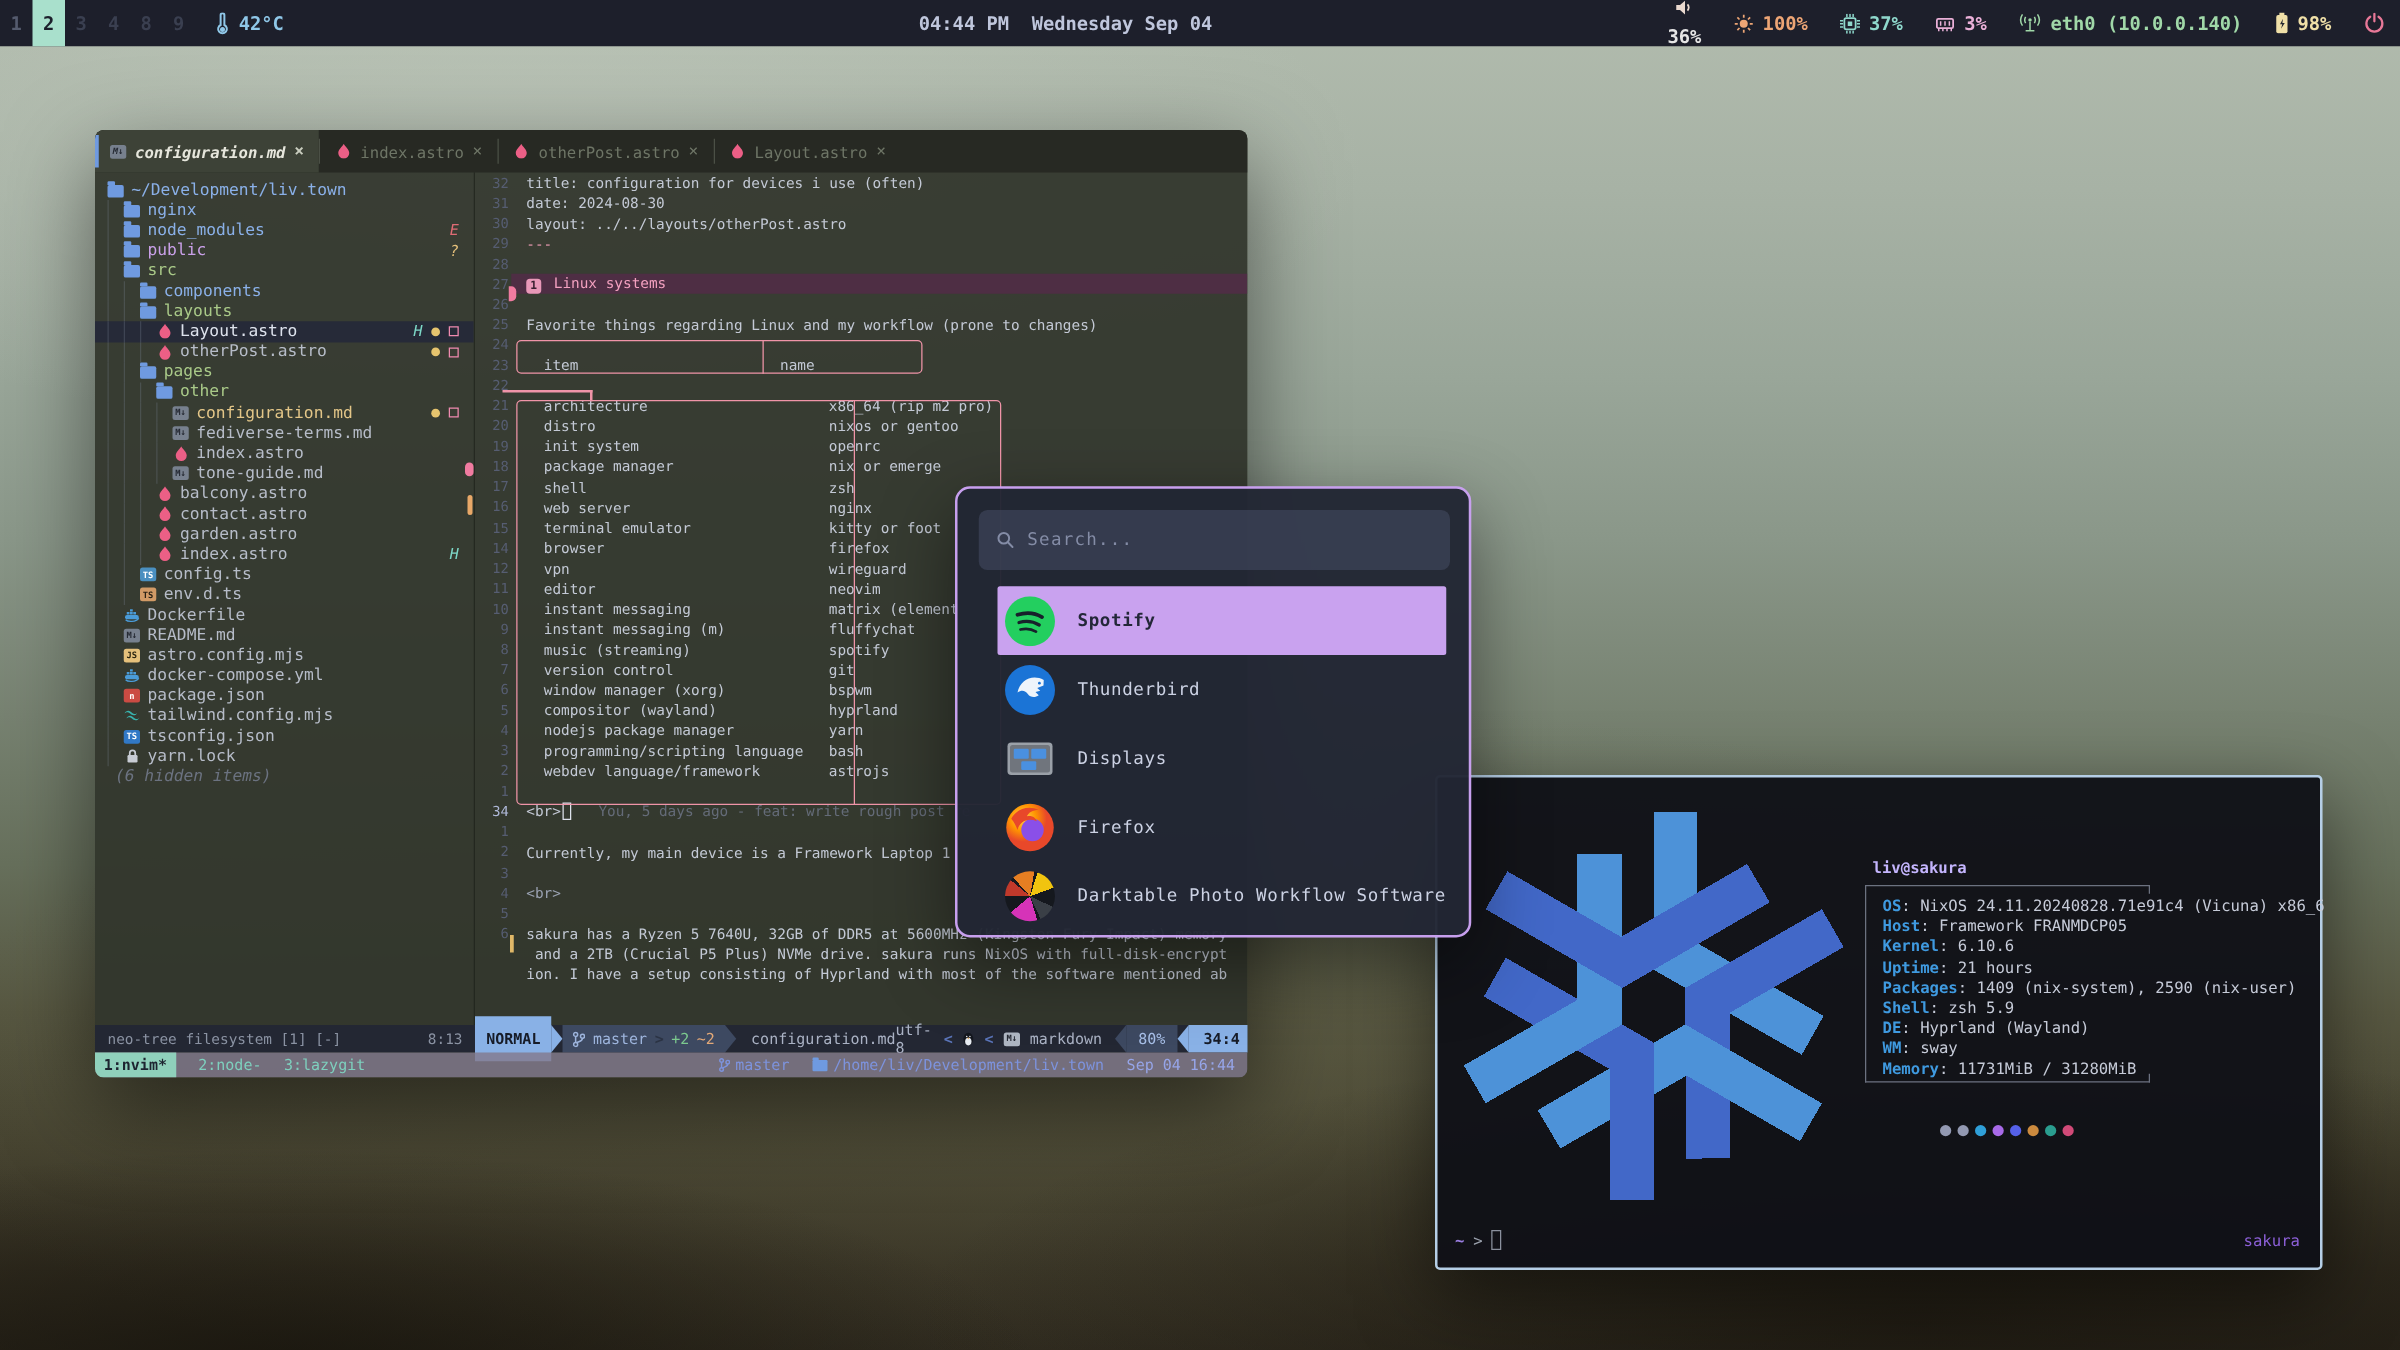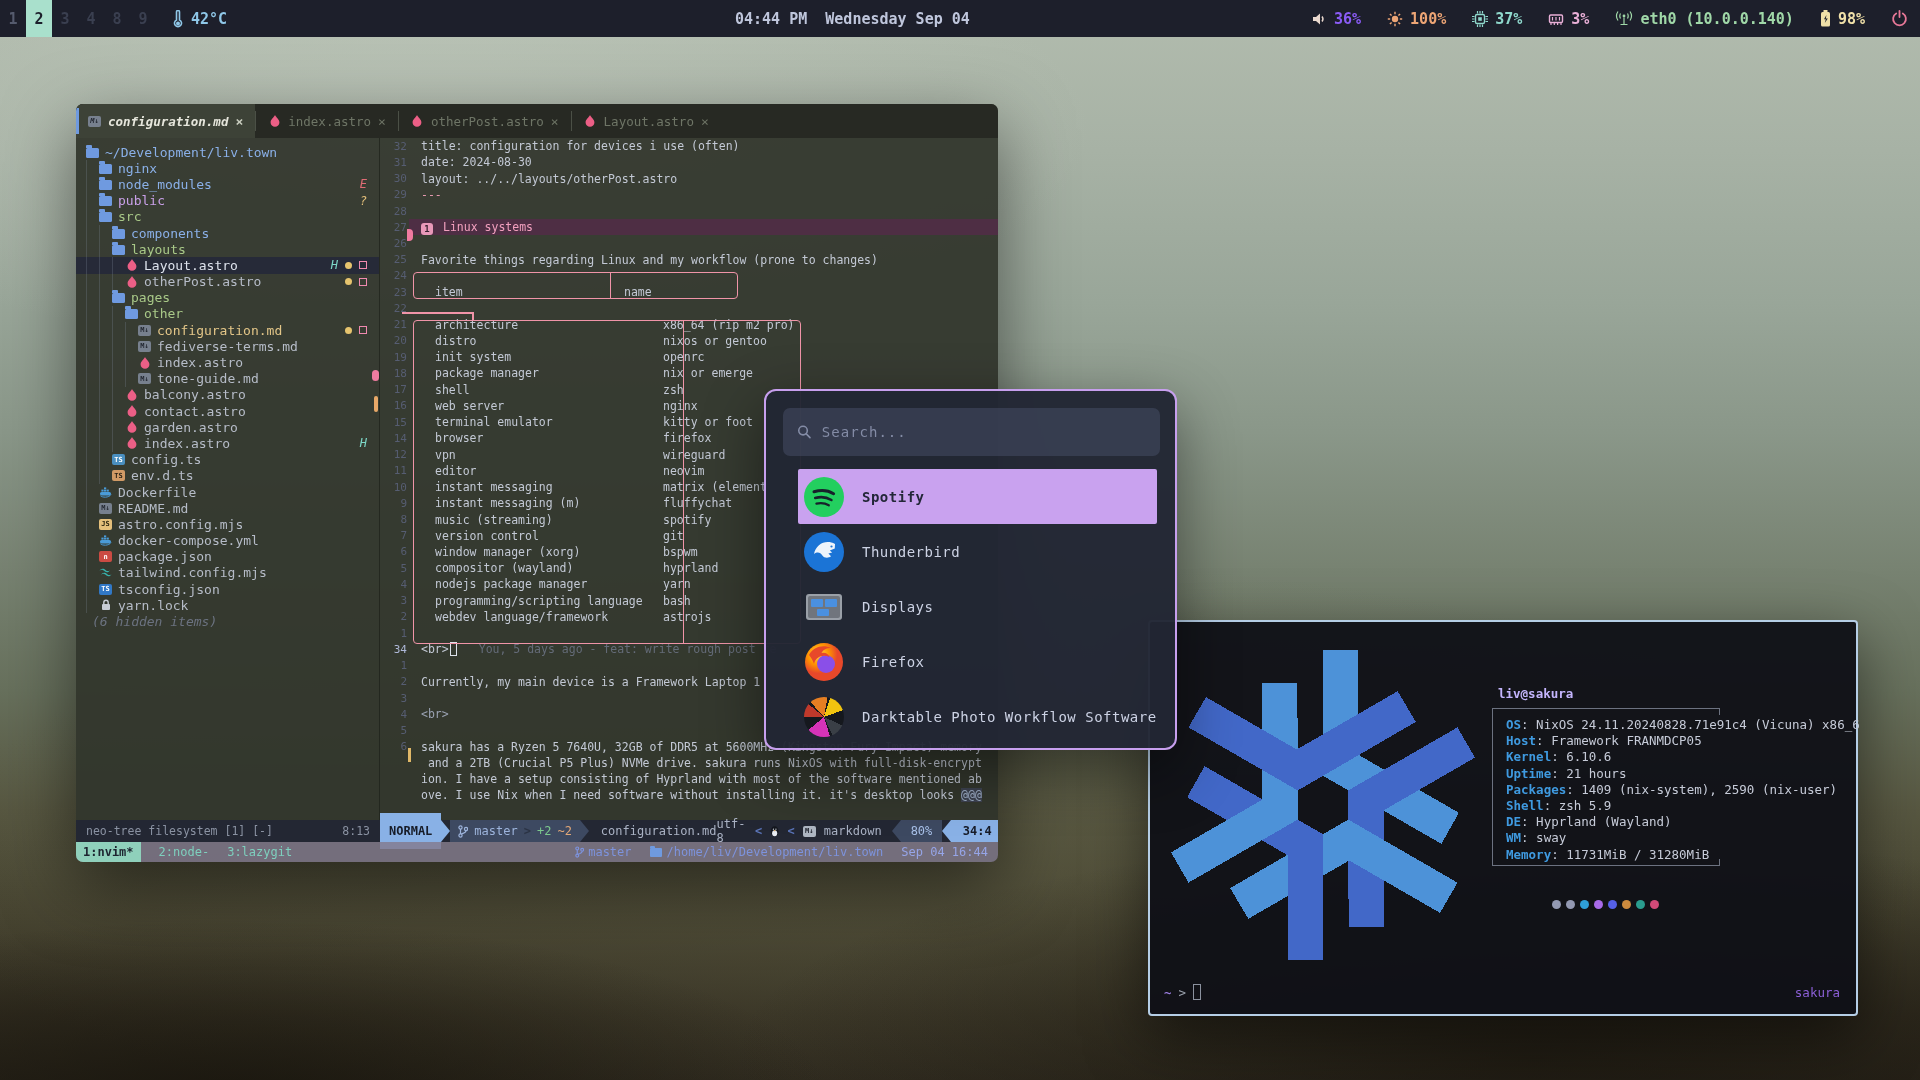--- a/index.html
+++ b/index.html
@@ -17,21 +17,21 @@
 
   
   .topbar { position:absolute; left:0; top:0; width:1920px; height:37px; background:#1d1f2b; display:flex; align-items:center; z-index:50; }
   .ws { width:26px; height:37px; display:flex; align-items:center; justify-content:center; font-size:15px; font-weight:bold; color:#3a3f50; }
   .ws.dim1 { color:#555b6e; }
   .ws.active { background:#a9e0cc; color:#1c1f2b; }
   .temp { display:flex; align-items:center; gap:7px; margin-left:16px; color:#8fc7e8; font-size:15px; font-weight:bold; }
   .clock { position:absolute; left:735px; top:0; height:37px; display:flex; align-items:center; color:#bfc6dc; font-size:15px; font-weight:bold; white-space:pre; }
   .modules { position:absolute; right:12px; top:0; height:37px; display:flex; align-items:center; gap:26px; }
   .module { display:flex; align-items:center; gap:7px; font-size:15px; font-weight:bold; }
-  .m-vol { color:#8b5cf6; } .m-bri { color:#eda575; } .m-cpu { color:#8fd8cc; }
+  .m-vol { color:#e5e5e5;flex-direction:column; } .m-bri { color:#eda575; } .m-cpu { color:#8fd8cc; }
   .m-mem { color:#eab0d8; } .m-net { color:#a0d8a8; } .m-bat { color:#f0e0a8; } .m-pow { color:#e87898; }
 
   
   .editor-win { position:absolute; left:76px; top:104px; width:922px; height:758px; border-radius:7px; overflow:hidden;
     background:rgba(49,53,44,0.94); box-shadow:0 24px 70px rgba(0,0,0,.5); z-index:10; }
   .tabbar { position:absolute; left:0; top:0; width:922px; height:34px; background:rgba(38,41,34,0.96); display:flex; align-items:stretch; font-size:12.5px; }
   .tab { display:flex; align-items:center; gap:7px; padding:0 12px; color:#6e7566; position:relative; }
   .tab .close { color:#6e7566; font-size:13px; }
   .tab.active { background:#3d4237; color:#e6e6dc; font-style:italic; font-weight:bold; }
   .tab.active .close { color:#c9cdbf; }
@@ -366,21 +366,20 @@
       <div class="ed-line"><span class="ed-num">1</span><span class="ed-gap"></span><span class="ed-body"></span></div>
       <div class="ed-line"><span class="ed-num cur">34</span><span class="ed-gap"></span><span class="ed-body"><span>&lt;br&gt;</span><span class="cursor-hollow"></span><span class="blame">You, 5 days ago - feat: write rough post re</span></span></div>
       <div class="ed-line"><span class="ed-num">1</span><span class="ed-gap"></span><span class="ed-body"></span></div>
       <div class="ed-line"><span class="ed-num">2</span><span class="ed-gap"></span><span class="ed-body">Currently, my main device is a Framework Laptop 1</span></div>
       <div class="ed-line"><span class="ed-num">3</span><span class="ed-gap"></span><span class="ed-body"></span></div>
       <div class="ed-line"><span class="ed-num">4</span><span class="ed-gap"></span><span class="ed-body tagtxt">&lt;br&gt;</span></div>
       <div class="ed-line"><span class="ed-num">5</span><span class="ed-gap"></span><span class="ed-body"></span></div>
       <div class="ed-line"><span class="ed-num">6</span><span class="ed-gap" style="position: relative;"><span class="sign-yellow"></span></span><span class="ed-body">sakura has a Ryzen 5 7640U, 32GB of DDR5 at 5600MHz (Kingston Fury Impact) memory</span></div>
       <div class="ed-line"><span class="ed-num"></span><span class="ed-gap"></span><span class="ed-body"> and a 2TB (Crucial P5 Plus) NVMe drive. sakura runs NixOS with full-disk-encrypt</span></div>
       <div class="ed-line"><span class="ed-num"></span><span class="ed-gap"></span><span class="ed-body">ion. I have a setup consisting of Hyprland with most of the software mentioned ab</span></div>
-      <div class="ed-line"><span class="ed-num"></span><span class="ed-gap"></span><span class="ed-body"><span>ove. I use Nix when I need software without installing it. it's desktop looks </span><span class="trunc">@@@</span></span></div>
       <div class="tbl-overlay">
       <div class="tbl-box" style="left:0;top:4px;width:325px;height:27px;"></div>
       <div class="tbl-div" style="left:197px;top:4px;height:27px;"></div>
       <div class="tbl-stub" style="left:-11px;top:44px;width:72px;"></div>
       <div class="tbl-stub-tick" style="left:59px;top:44px;"></div>
       <div class="tbl-box" style="left:0;top:52px;width:388px;height:324px;"></div>
       <div class="tbl-div" style="left:270px;top:52px;height:324px;"></div>
     </div>
     </div>
 

